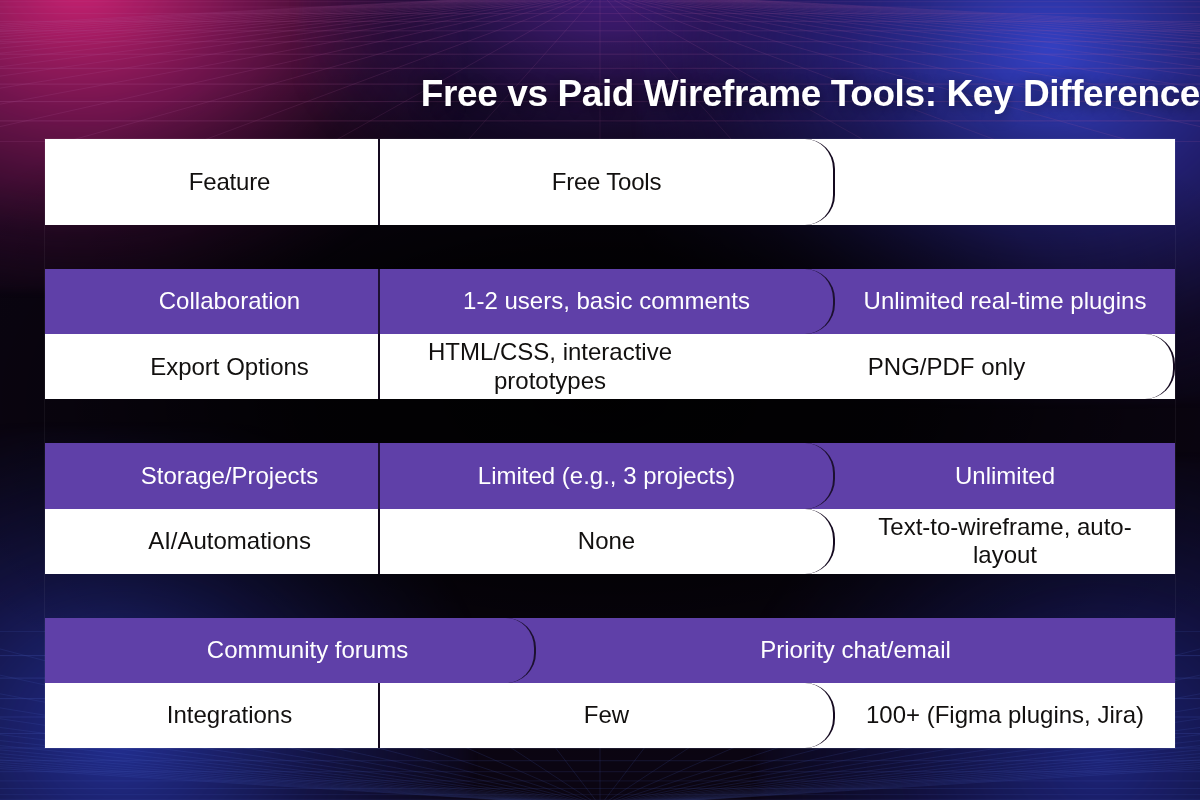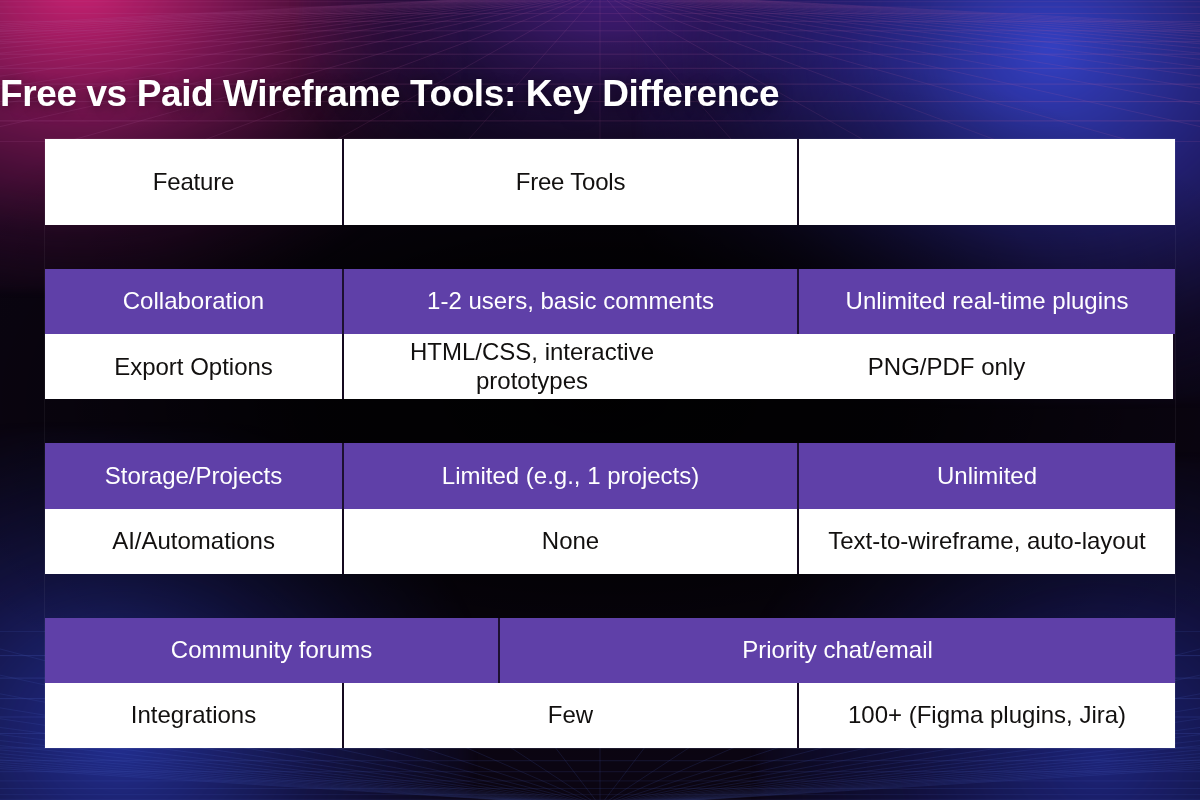--- a/index.html
+++ b/index.html
@@ -88,21 +88,21 @@
     opacity: 0.55;
   }
   .grid-top { top: -8px; height: 150px; }
   .grid-bottom { bottom: -6px; height: 175px; }
 
   
   .title {
     position: absolute;
     left: 0; right: 0;
     top: 74px;
-    text-align: left;
+    text-align: right;
     color: #ffffff;
     font-size: 37px;
     font-weight: 700;
     letter-spacing: -0.4px;
     line-height: 1.1;
     text-shadow: 0 2px 14px rgba(0,0,0,0.55);
   }
 
   
   .table-wrap {
@@ -112,34 +112,35 @@
     width: 1130px;
     height: 609px;
     display: flex;
     flex-direction: column;
     box-shadow: 0 0 0 1px rgba(255,255,255,0.05);
   }
   .trow {
     display: flex;
     flex: 1 1 0;
     min-height: 0;
+    padding-left: 36px;
   }
   .trow.header { flex: 0 0 86px; }
   .tcell {
     display: flex;
     align-items: center;
     justify-content: center;
     text-align: center;
     padding: 4px 12px;
     box-sizing: border-box;
     line-height: 1.18;
     overflow: hidden;
   }
   .col-0 { flex: 0 0 299px; }
-  .col-1 { flex: 0 0 455px; }
+  .col-1 { flex: 0 0 455px; border-radius: 30px; }
   .col-2 { flex: 1 1 auto; }
 
   
   .tcell.col-0, .tcell.col-1 { border-right: 2px solid #14091f; }
 
   .trow.light { background: #ffffff; }
   .trow.dark  { background: #5f40a8; margin-top: 44px; }
 
   .trow.header .tcell {
     color: #3a2a7c;
@@ -310,21 +311,21 @@
         <div class="tcell col-1">1-2 users, basic comments</div>
         <div class="tcell col-2">Unlimited real-time plugins</div>
       </div>
       <div class="trow light">
         <div class="tcell col-0">Export Options</div>
         <div class="tcell col-2">HTML/CSS, interactive prototypes</div>
         <div class="tcell col-1">PNG/PDF only</div>
       </div>
       <div class="trow dark">
         <div class="tcell col-0">Storage/Projects</div>
-        <div class="tcell col-1">Limited (e.g., 1 projects)</div>
+        <div class="tcell col-1">Limited (e.g., 3 projects)</div>
         <div class="tcell col-2">Unlimited</div>
       </div>
       <div class="trow light">
         <div class="tcell col-0">AI/Automations</div>
         <div class="tcell col-1">None</div>
         <div class="tcell col-2">Text-to-wireframe, auto-layout</div>
       </div>
       <div class="trow dark">
         <div class="tcell col-1">Community forums</div>
         <div class="tcell col-2">Priority chat/email</div>

